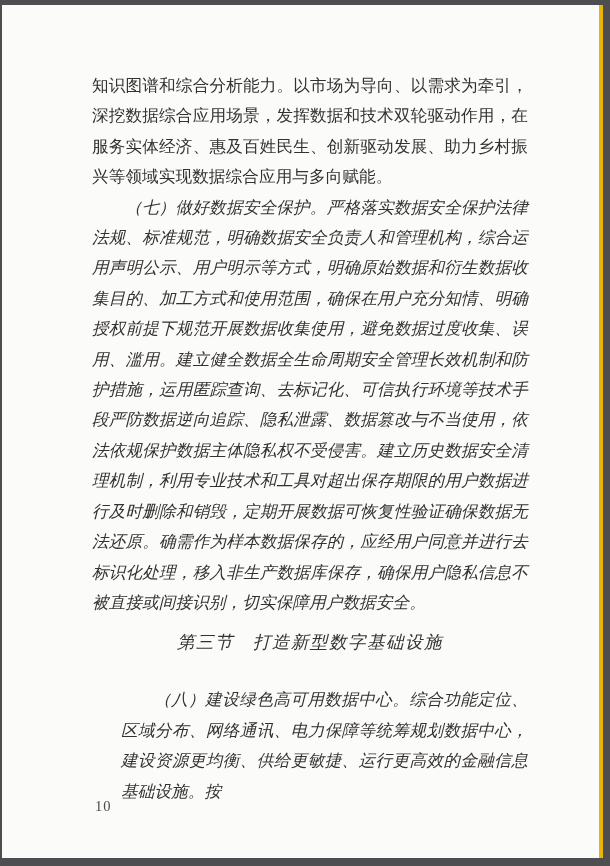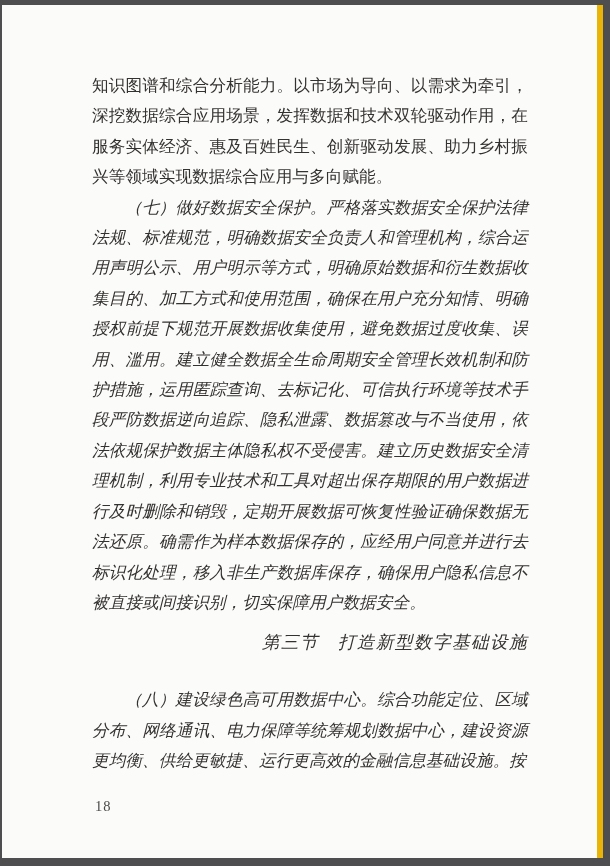--- a/index.html
+++ b/index.html
@@ -12,21 +12,21 @@
     font-family: "Liberation Serif", "DejaVu Serif", serif;
   }
   
   .page {
     position: absolute;
     left: 2px;
     top: 5px;
     width: 601px;
     height: 853px;
     background: var(--page_background, #fbfbf9);
-    border-right: 6px solid #eab308;
+    border-right: 4px solid #eab308;
     box-sizing: border-box;
   }
   .content {
     position: absolute;
     left: 90px;
     top: 66px;
     width: 436px;
   }
   .body-para {
     margin: 0;
@@ -37,37 +37,37 @@
     text-align: justify;
   }
   .body-para.indent { text-indent: 2em; font-style: italic; }
   .section-heading {
     margin: 9px 0 0 0;
     font-size: 17.5px;
     line-height: 30px;
     font-weight: normal;
     font-style: italic;      
     letter-spacing: 1.5px;
-    text-align: right;
+    text-align: center;
     color: var(--text, #343230);
   }
-  .para-after-heading { margin-top: 28px; }
+  .para-after-heading { margin-top: 28px; margin-left: 29px; }
   .page-number {
     position: absolute;
     left: 93px;
     top: 793px;
     font-size: 14.5px;
     letter-spacing: 1px;
     color: #4a4a4a;
   }
 </style>
 </head>
 <body>
 
 <div class="page">
   <div class="content">
     <p class="body-para">知识图谱和综合分析能力。以市场为导向、以需求为牵引，深挖数据综合应用场景，发挥数据和技术双轮驱动作用，在服务实体经济、惠及百姓民生、创新驱动发展、助力乡村振兴等领域实现数据综合应用与多向赋能。</p>
     <p class="body-para indent">（七）做好数据安全保护。严格落实数据安全保护法律法规、标准规范，明确数据安全负责人和管理机构，综合运用声明公示、用户明示等方式，明确原始数据和衍生数据收集目的、加工方式和使用范围，确保在用户充分知情、明确授权前提下规范开展数据收集使用，避免数据过度收集、误用、滥用。建立健全数据全生命周期安全管理长效机制和防护措施，运用匿踪查询、去标记化、可信执行环境等技术手段严防数据逆向追踪、隐私泄露、数据篡改与不当使用，依法依规保护数据主体隐私权不受侵害。建立历史数据安全清理机制，利用专业技术和工具对超出保存期限的用户数据进行及时删除和销毁，定期开展数据可恢复性验证确保数据无法还原。确需作为样本数据保存的，应经用户同意并进行去标识化处理，移入非生产数据库保存，确保用户隐私信息不被直接或间接识别，切实保障用户数据安全。</p>
     <h2 class="section-heading">第三节　打造新型数字基础设施</h2>
     <p class="body-para indent para-after-heading">（八）建设绿色高可用数据中心。综合功能定位、区域分布、网络通讯、电力保障等统筹规划数据中心，建设资源更均衡、供给更敏捷、运行更高效的金融信息基础设施。按</p>
   </div>
-  <div class="page-number">18</div>
+  <div class="page-number">10</div>
 </div>
 
 </body></html>

